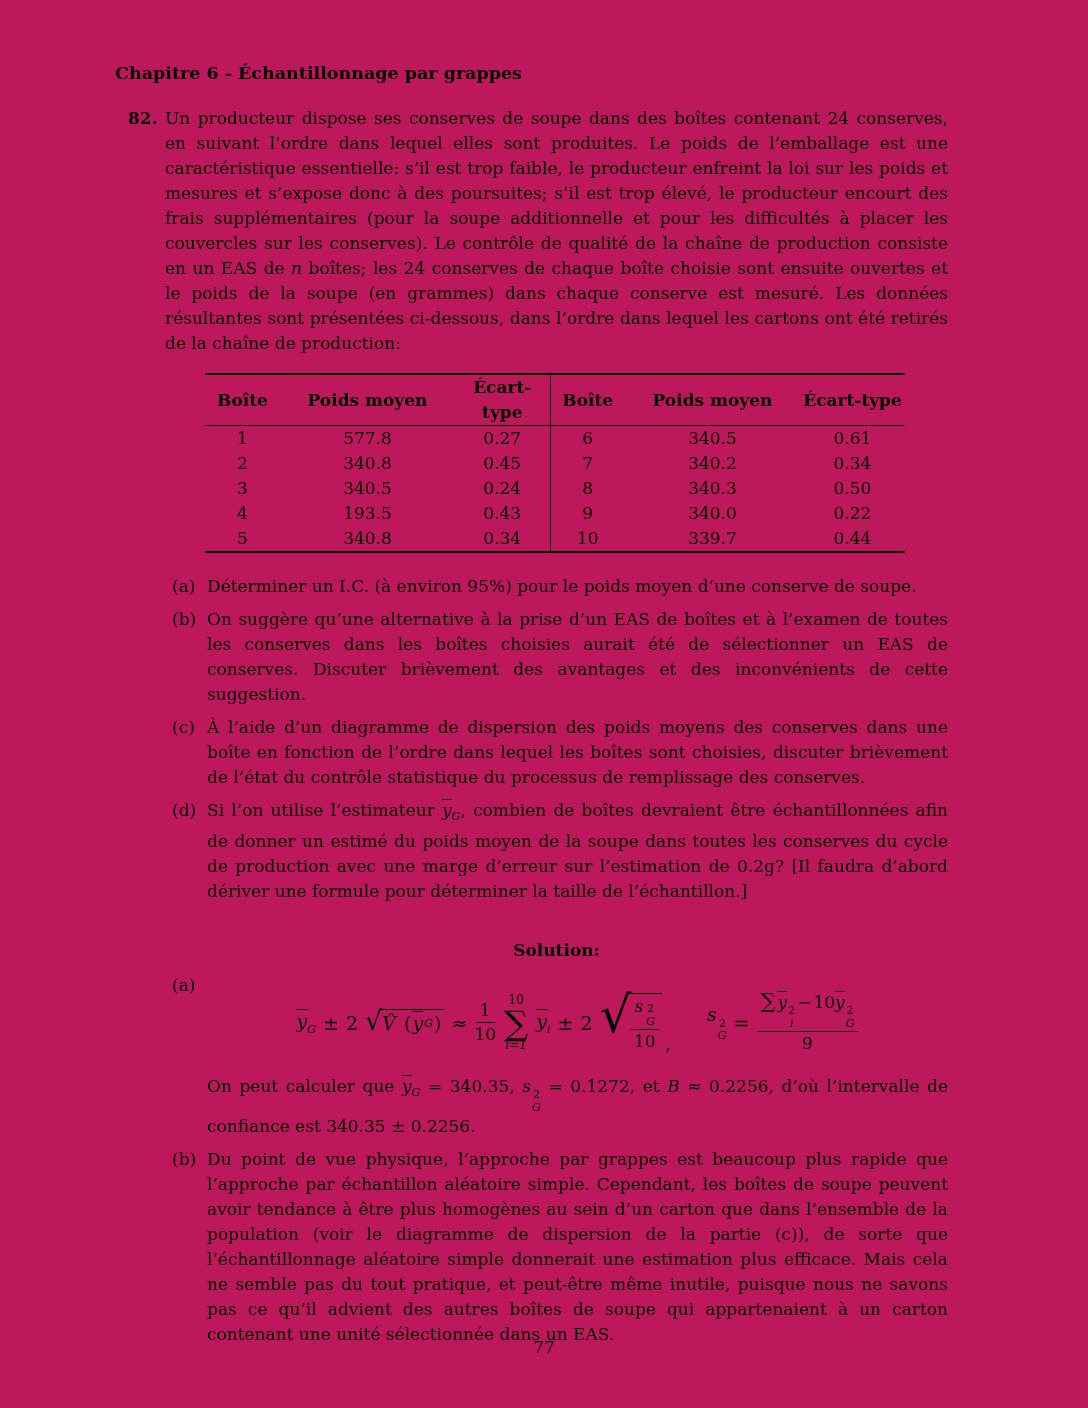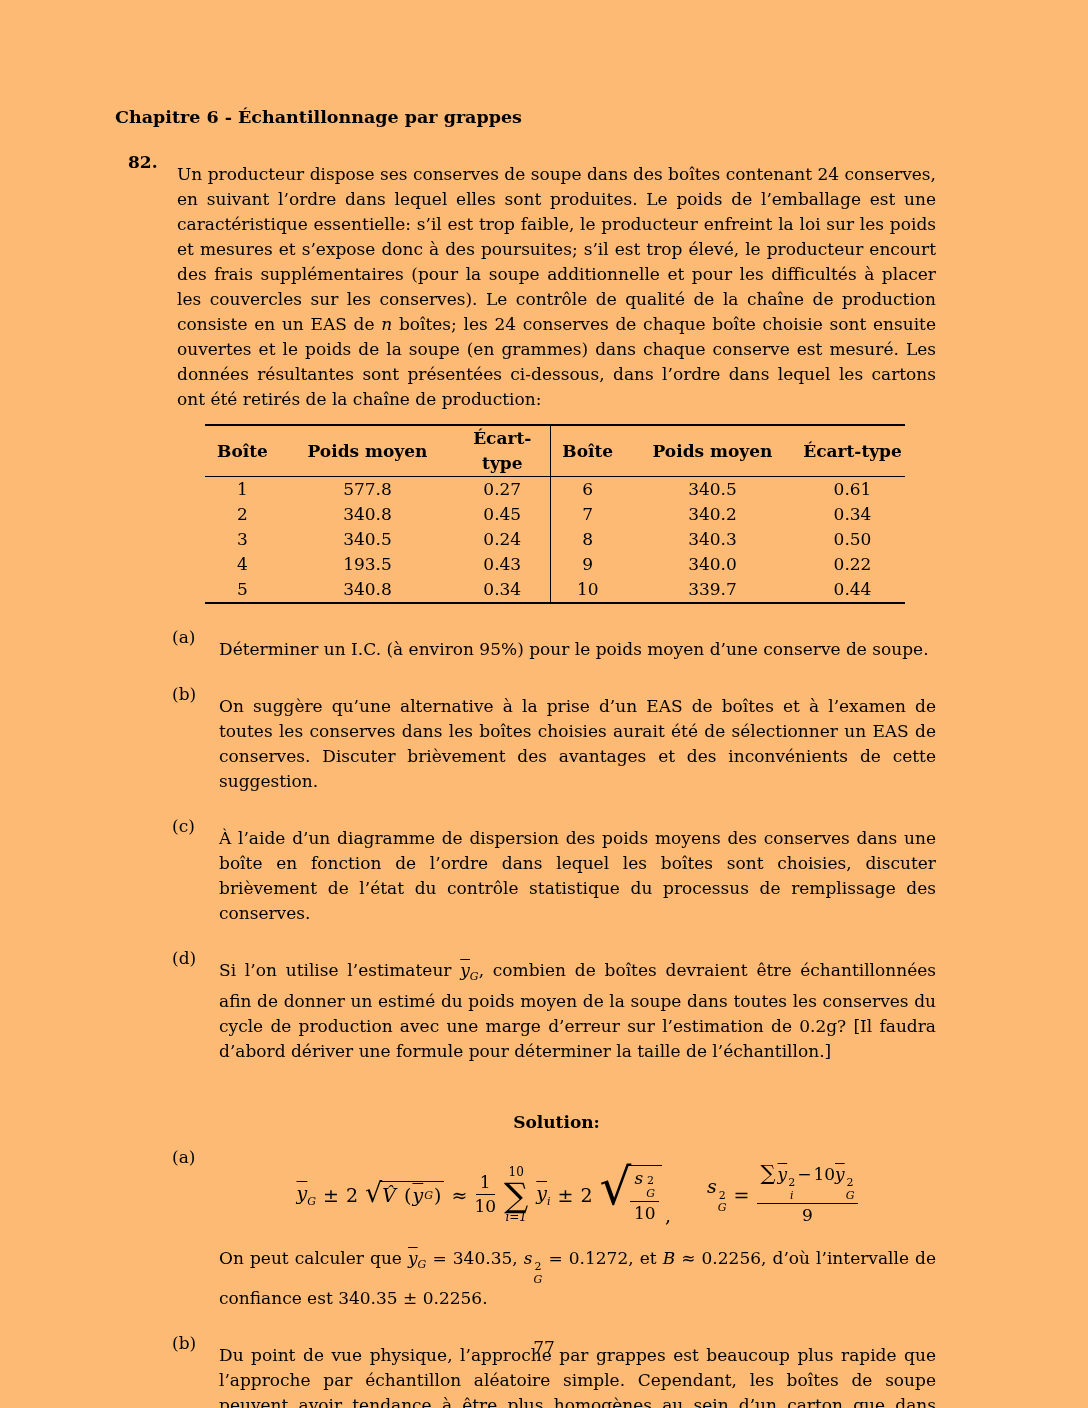--- a/index.html
+++ b/index.html
@@ -1,41 +1,41 @@
 <!DOCTYPE html>
 <html><head>
 <meta charset="utf-8">
 <style>
   html,body { margin:0; padding:0; background:#e8e8e8; }
   .page {
     position:relative;
     width:1088px; height:1408px;
     margin:0 auto;
-    background:#fdba74;
+    background:#be185d;
     box-sizing:border-box;
-    padding:105px 140px 0 115px;
+    padding:61px 140px 0 115px;
     font-family:"DejaVu Serif", serif;
     font-size:17px;
     line-height:25px;
     color:#000;
     overflow:hidden;
   }
-  .jt { text-align:justify; margin:12px; }
+  .jt { text-align:justify; margin:0; }
   .it { font-style:italic; }
 
   h1.chap {
     font-size:17.5px; line-height:25px; font-weight:bold;
     margin:0 0 20px 0;
   }
 
   .item { display:flex; }
   .item .inum { flex:none; width:50px; box-sizing:border-box; padding-left:13px; font-weight:bold; }
   .item .ibody { flex:1; min-width:0; }
 
-  .tablewrap { margin:4px 0 21px 40px; }
+  .tablewrap { margin:17px 0 21px 40px; }
   table.data {
     border-collapse:collapse; table-layout:fixed; width:700px;
     border-top:2px solid #000; border-bottom:2px solid #000;
     font-size:17px;
   }
   table.data th, table.data td { height:25px; padding:0; text-align:center; line-height:25px; }
   table.data thead th { font-weight:bold; border-bottom:1.5px solid #000; }
   table.data .vl { border-left:1.5px solid #000; }
 
   .q { display:flex; margin:8px 0 8px 7px; }

